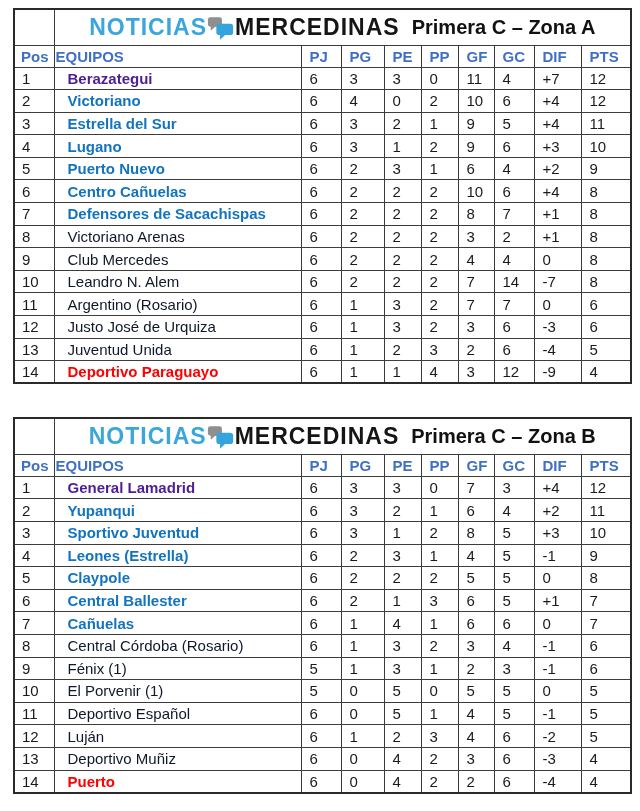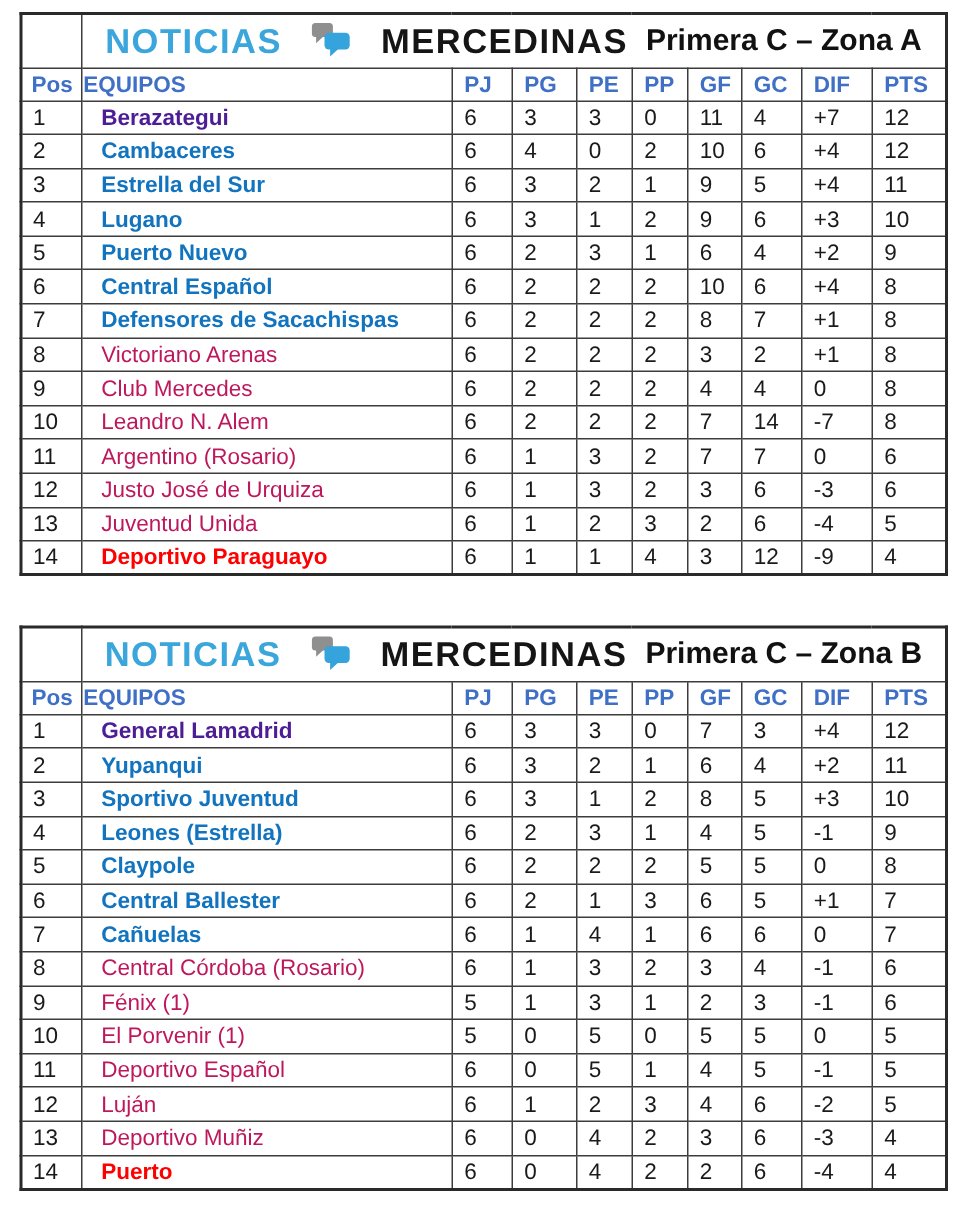--- a/index.html
+++ b/index.html
@@ -43,22 +43,22 @@
     padding: 0 4px;
   }
   .banner {
     display: flex;
     align-items: center;
     justify-content: center;
     gap: 10px;
   }
   .logo {
     display: inline-flex;
-    align-items: flex-start;
-    gap: 19px;
+    align-items: flex-end;
+    gap: 0;
     font-weight: bold;
     font-size: 23px;
     letter-spacing: 1px;
   }
   .logo .noticias { color: #3aa6db; }
   .logo .mercedinas { color: #151515; }
   .zone-title {
     font-size: 20px;
     font-weight: bold;
     color: #111111;
@@ -84,21 +84,21 @@
   tbody td {
     font-size: 15px;
     color: #1a1a1a;
     text-align: left;
     padding: 0 0 0 8px;
   }
   tbody td.pos { padding-left: 7px; }
   tbody td.team { padding-left: 13px; }
   tbody td.team.leader     { font-weight: bold; color: #4c1d95; }
   tbody td.team.highlight  { font-weight: bold; color: #1274bf; }
-  tbody td.team.normal     { font-weight: normal; color: #be185d; }
+  tbody td.team.normal     { font-weight: normal; color: #0f172a; }
   tbody td.team.relegation { font-weight: bold; color: #fe0000; }
 </style>
 </head>
 <body>
 
 <div class="page">
 
   <section class="standings">
     <table class="league">
       <colgroup>
@@ -153,21 +153,21 @@
             <td>3</td>
             <td>3</td>
             <td>0</td>
             <td>11</td>
             <td>4</td>
             <td>+7</td>
             <td>12</td>
           </tr>
           <tr>
             <td class="pos">2</td>
-            <td class="team highlight">Cambaceres</td>
+            <td class="team highlight">Victoriano</td>
             <td>6</td>
             <td>4</td>
             <td>0</td>
             <td>2</td>
             <td>10</td>
             <td>6</td>
             <td>+4</td>
             <td>12</td>
           </tr>
           <tr>
@@ -201,21 +201,21 @@
             <td>2</td>
             <td>3</td>
             <td>1</td>
             <td>6</td>
             <td>4</td>
             <td>+2</td>
             <td>9</td>
           </tr>
           <tr>
             <td class="pos">6</td>
-            <td class="team highlight">Central Español</td>
+            <td class="team highlight">Centro Cañuelas</td>
             <td>6</td>
             <td>2</td>
             <td>2</td>
             <td>2</td>
             <td>10</td>
             <td>6</td>
             <td>+4</td>
             <td>8</td>
           </tr>
           <tr>

